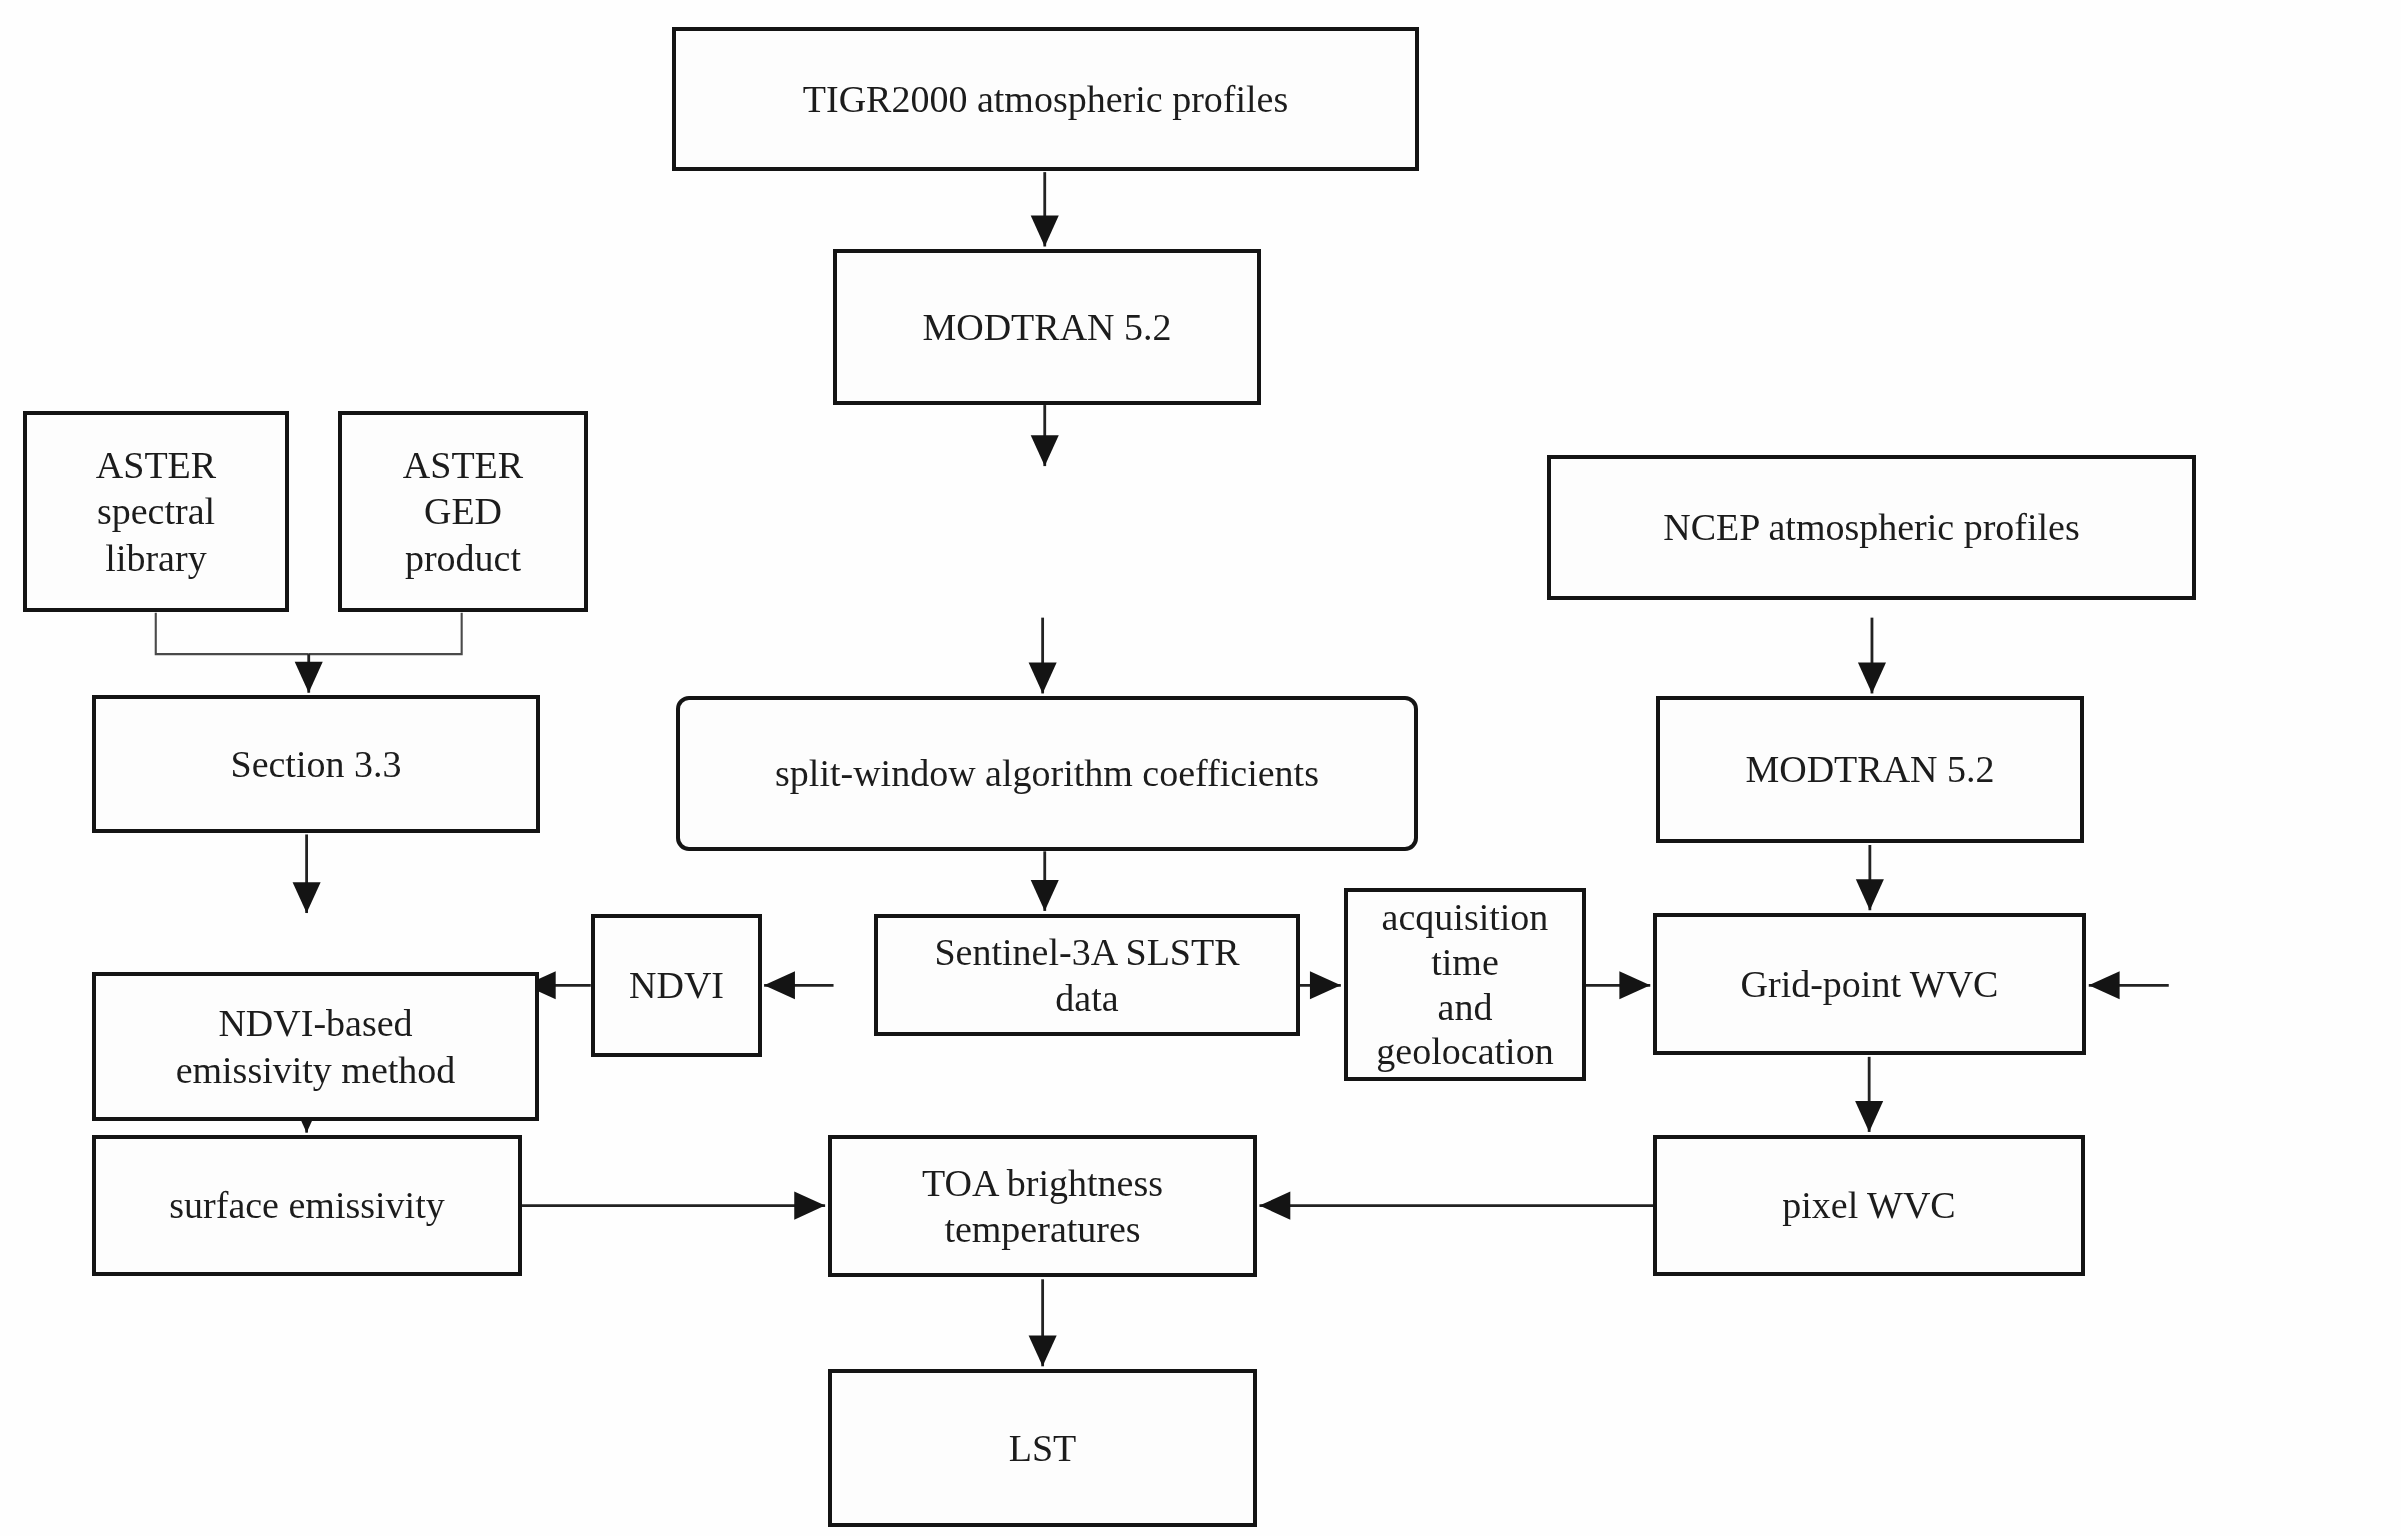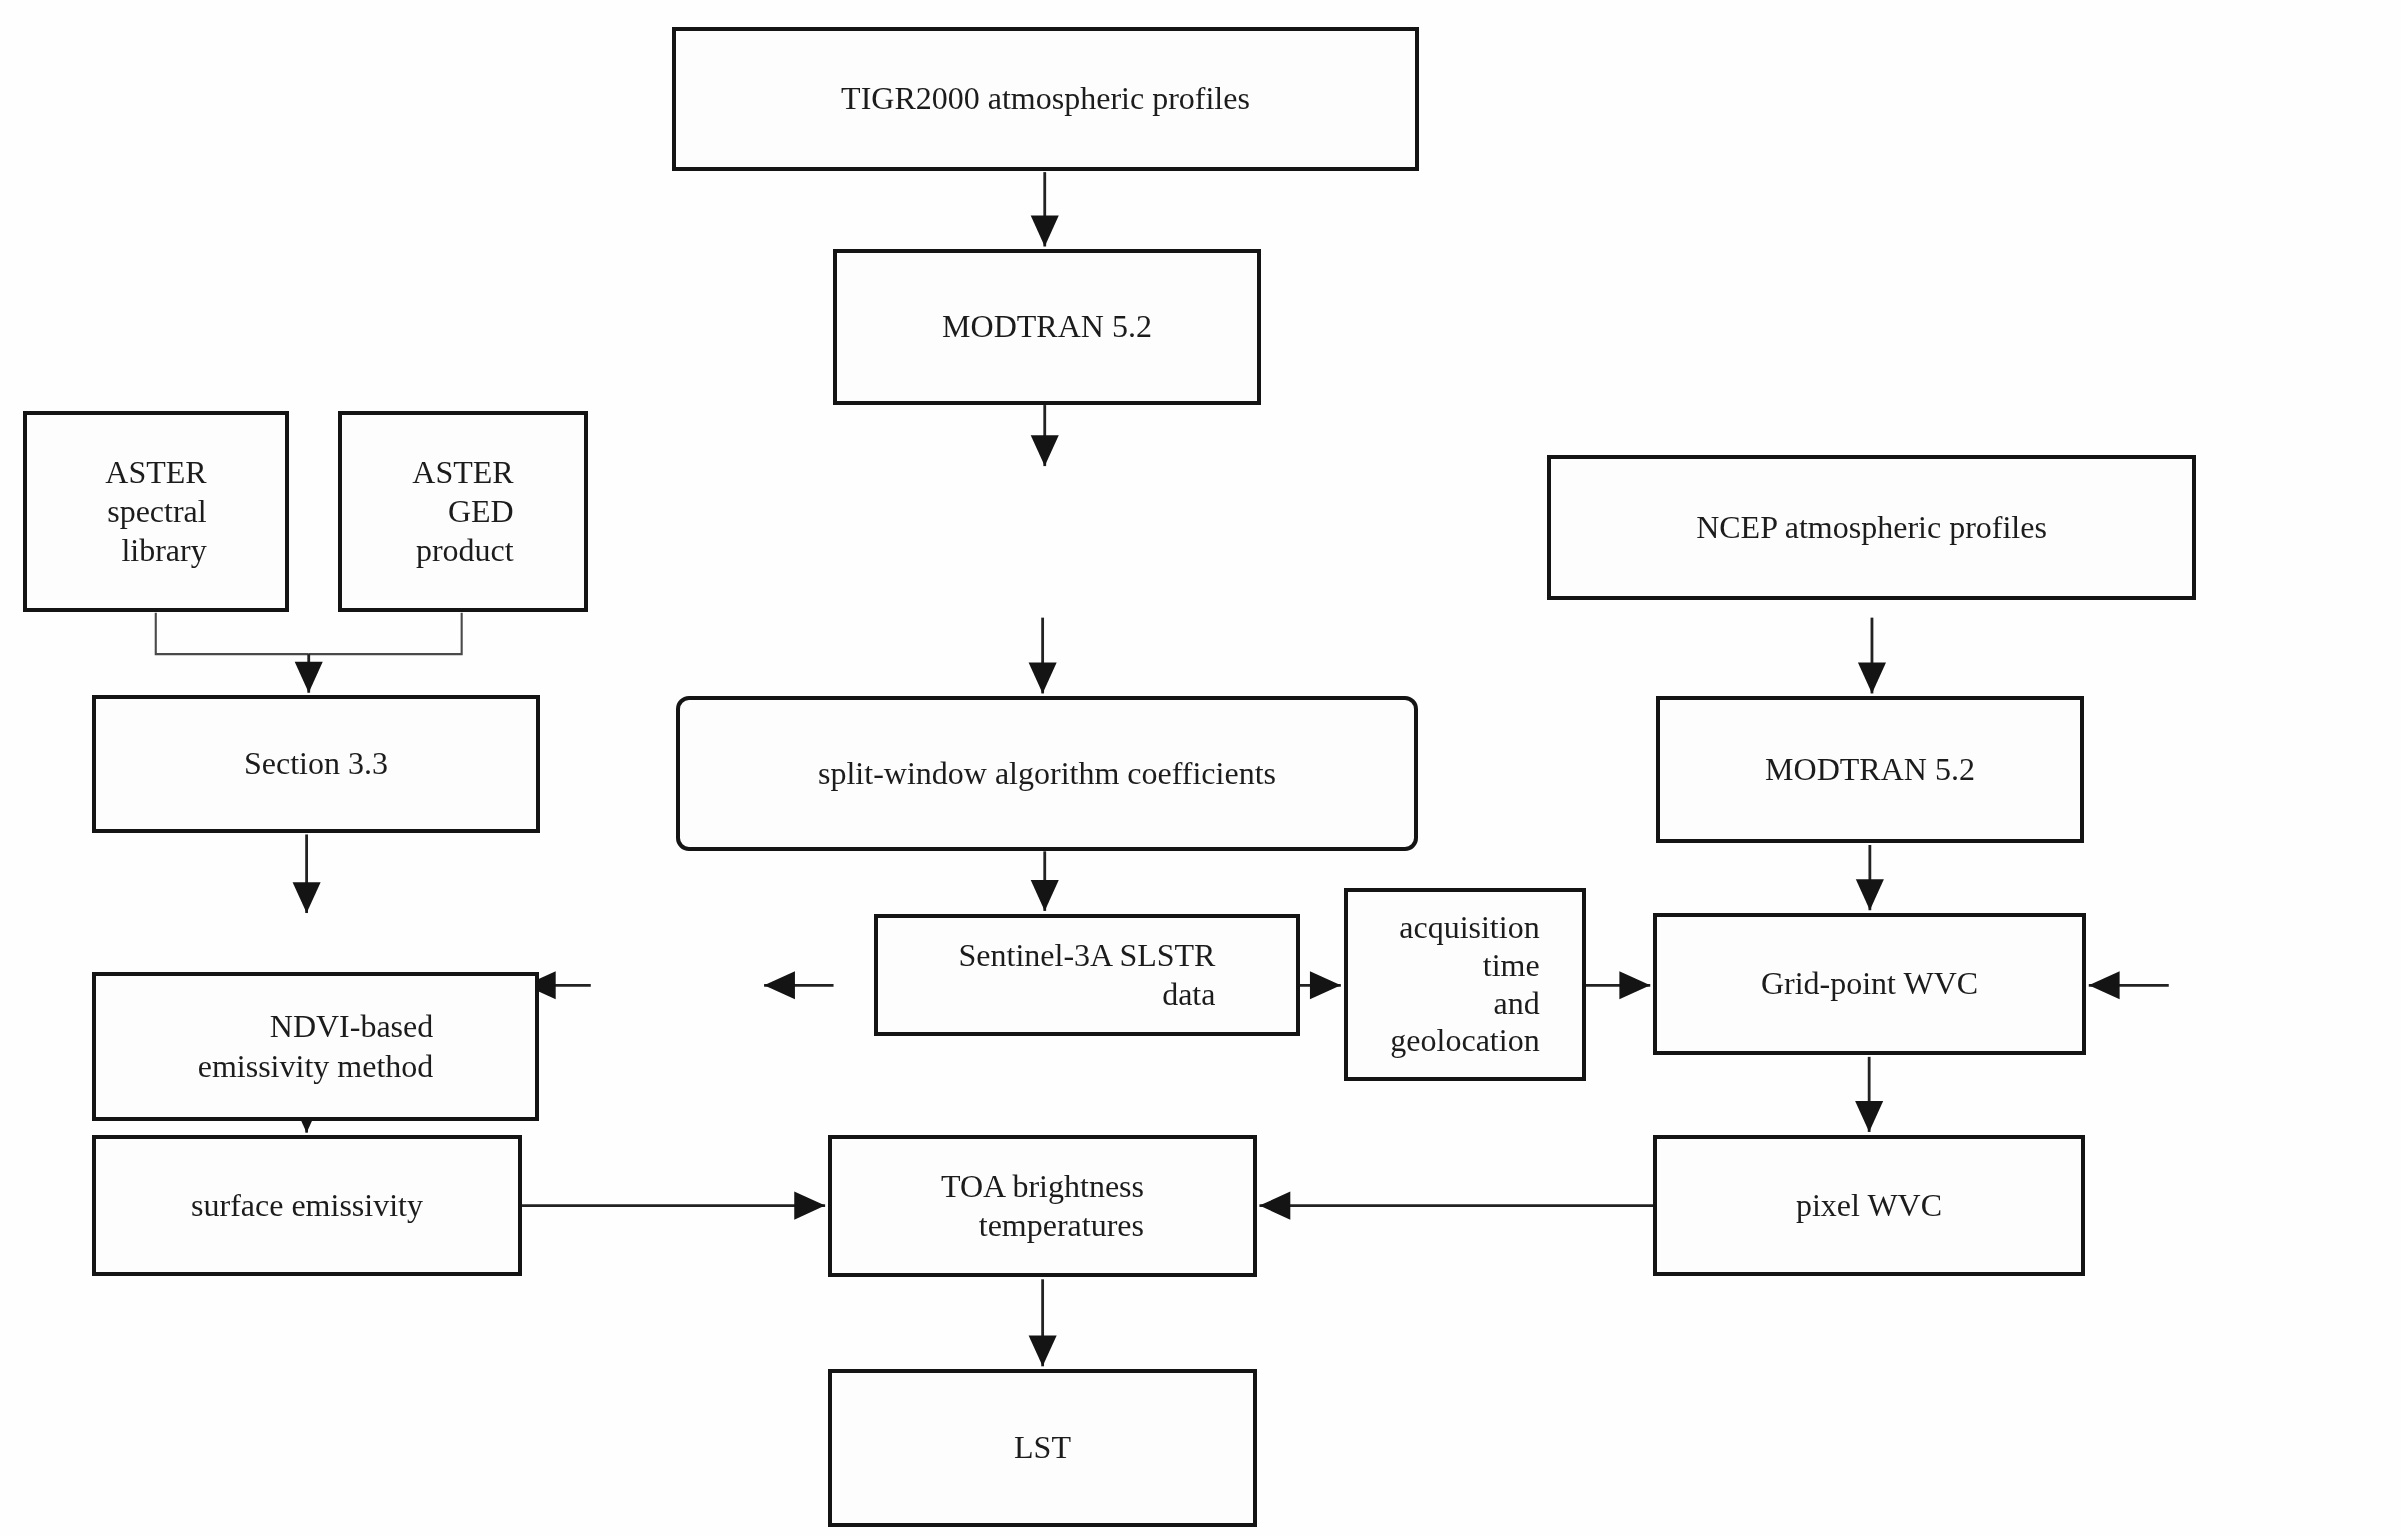--- a/index.html
+++ b/index.html
@@ -1,21 +1,21 @@
 <!DOCTYPE html>
 <html style="font-size:11.2px"><head>
 <meta charset="utf-8">
 <style>
   html,body{margin:0;padding:0;background:#ffffff;}
   body{width:2401px;height:1537px;position:relative;overflow:hidden;
        font-family:"Liberation Serif","DejaVu Serif",serif;color:#1c1c1c;}
   .canvas{position:absolute;left:0;top:0;width:2401px;height:1537px;background:#fefefe;}
   .node{position:absolute;border:4.9px solid #141414;background:#fdfdfd;
         display:flex;align-items:center;justify-content:center;
-        text-align:right;font-size:32px;line-height:1.22;
+        text-align:center;font-size:38px;line-height:1.22;
         white-space:pre-line;box-sizing:border-box;color:#1c1c1c;}
   .connectors{position:absolute;left:0;top:0;pointer-events:none;}
 </style>
 </head>
 <body>
 
 <div class="canvas">
 
   <svg class="connectors" width="2401" height="1537" viewBox="0 0 3422 2190">
     <defs>
@@ -52,20 +52,21 @@
   <div class="node" style="left:672px;top:27px;width:747px;height:144px;">TIGR2000 atmospheric profiles</div>
 
   <div class="node" style="left:833px;top:249px;width:428px;height:156px;">MODTRAN 5.2</div>
 
 
   <div class="node" style="left:676px;top:696px;width:742px;height:155px;border-radius:13px;">split-window algorithm coefficients</div>
 
   <div class="node" style="left:874px;top:914px;width:426px;height:122px;">Sentinel-3A SLSTR
 data</div>
 
+  <div class="node" style="left:591px;top:914px;width:171px;height:143px;">NDVI</div>
 
   <div class="node" style="left:23px;top:411px;width:266px;height:201px;">ASTER
 spectral
 library</div>
 
   <div class="node" style="left:338px;top:411px;width:250px;height:201px;">ASTER
 GED
 product</div>
 
   <div class="node" style="left:92px;top:695px;width:448px;height:138px;">Section 3.3</div>

